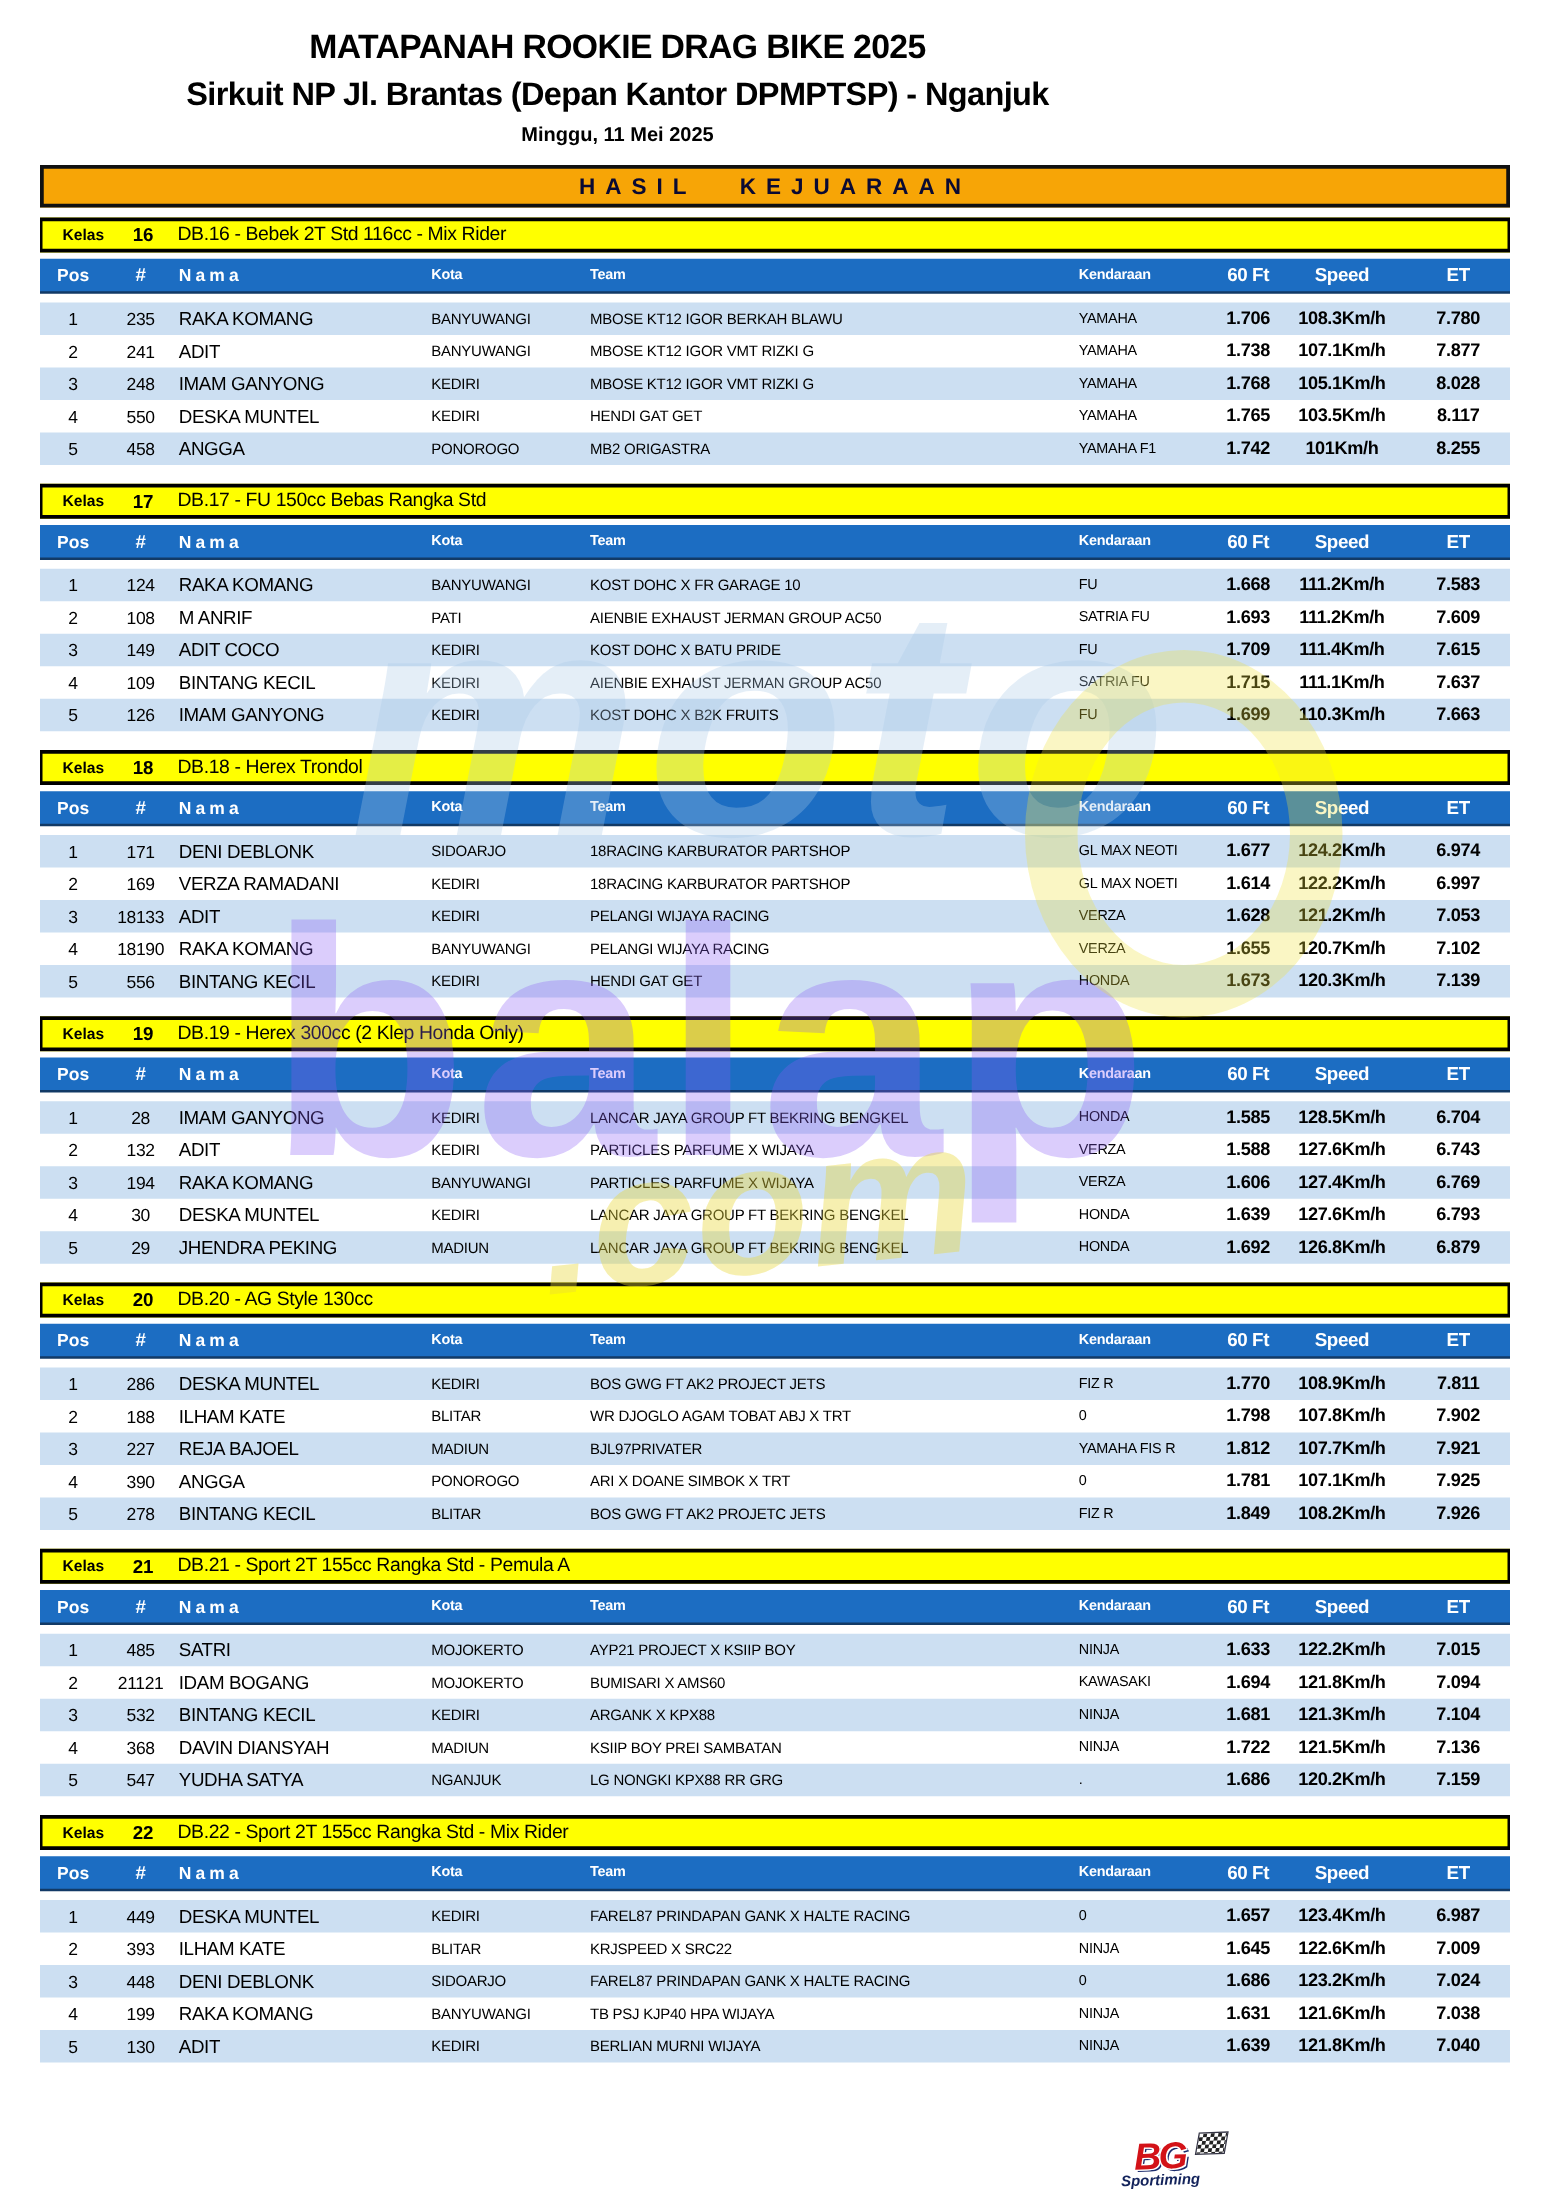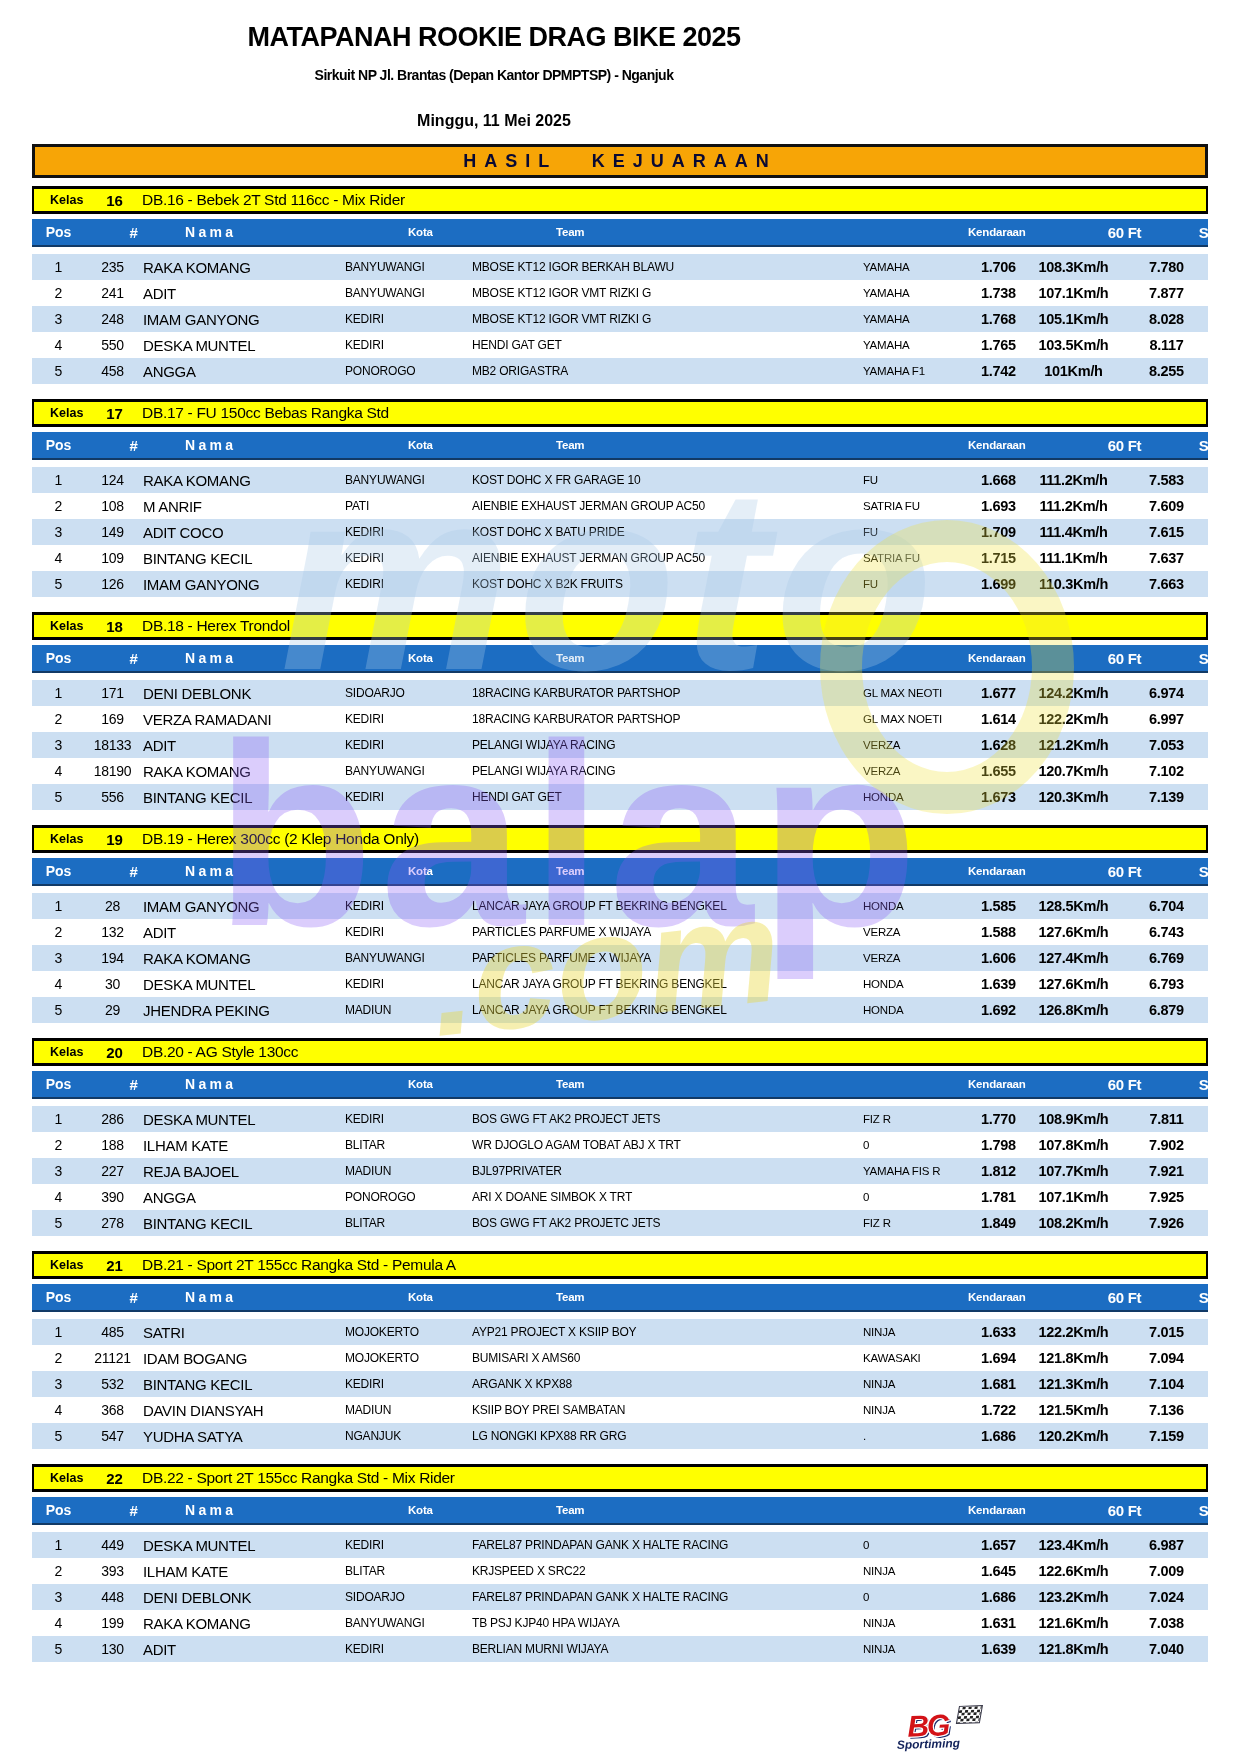--- a/index.html
+++ b/index.html
@@ -3,41 +3,41 @@
 <meta charset="utf-8">
 <style>
   html,body{margin:0;padding:0;}
   body{
     width:1241px;height:1755px;background:#ffffff;position:relative;overflow:hidden;
     font-family:"Liberation Sans","DejaVu Sans",sans-serif;color:#000;
   }
   .page{position:relative;width:988px;height:1755px;z-index:1;padding-top:22px;box-sizing:border-box;}
   .doc-header{text-align:center;}
   .title{font-size:27px;line-height:31px;font-weight:bold;letter-spacing:-0.5px;margin-bottom:10px;}
-  .subtitle{font-size:14px;line-height:24px;font-weight:bold;letter-spacing:-0.5px;margin-bottom:24px;text-align:center;}
+  .subtitle{font-size:26px;line-height:24px;font-weight:bold;letter-spacing:-0.5px;margin-bottom:12px;text-align:center;}
   .date{font-size:16px;line-height:19px;font-weight:bold;margin-bottom:14px;}
   .content{margin-left:32px;width:1176px;}
   .banner{
     box-sizing:border-box;height:34px;line-height:28px;border:3px solid #111;
     background:var(--banner-bg,#F7A506);text-align:center;font-size:18px;font-weight:bold;
     letter-spacing:8px;word-spacing:22px;color:#0a0a33;margin-bottom:8px;
   }
   .section{margin-bottom:15px;}
   .grid{display:grid;grid-template-columns:53px 55px 202px 127px 386px 120px 47px 103px 83px;align-items:center;}
   .kelas-bar{
     box-sizing:border-box;background:var(--class-bar-bg,#FFFF00);
     border:2px solid #000;border-top-width:3px;border-bottom-width:3px;
     height:28px;margin-bottom:5px;
   }
   .kelas-label{font-size:12.5px;font-weight:bold;padding-left:16px;}
   .kelas-num{font-size:15px;font-weight:bold;text-align:center;}
   .kelas-title{grid-column:3 / -1;font-size:15.5px;font-weight:normal;letter-spacing:-0.3px;}
   .thead{
     height:26px;background:var(--table-header-bg,#1C6DC2);color:#fff;
-    box-shadow:0 2px 0 0 #123A66;margin-bottom:9px;gap:21px;
+    box-shadow:0 2px 0 0 #123A66;margin-bottom:9px;
   }
   .th{font-weight:bold;}
   .rows .row{height:26px;}
   .rows .row:nth-child(odd){background:var(--row-alt-bg,#CCDFF2);}
   
   .c0{text-align:center;font-size:14px;}
   .c1{text-align:center;font-size:14px;letter-spacing:-0.3px;}
   .c2{font-size:15px;padding-left:3px;letter-spacing:-0.3px;white-space:nowrap;}
   .c3{font-size:12px;padding-left:3px;letter-spacing:-0.2px;white-space:nowrap;}
   .c4{font-size:12px;padding-left:3px;letter-spacing:-0.2px;white-space:nowrap;}

